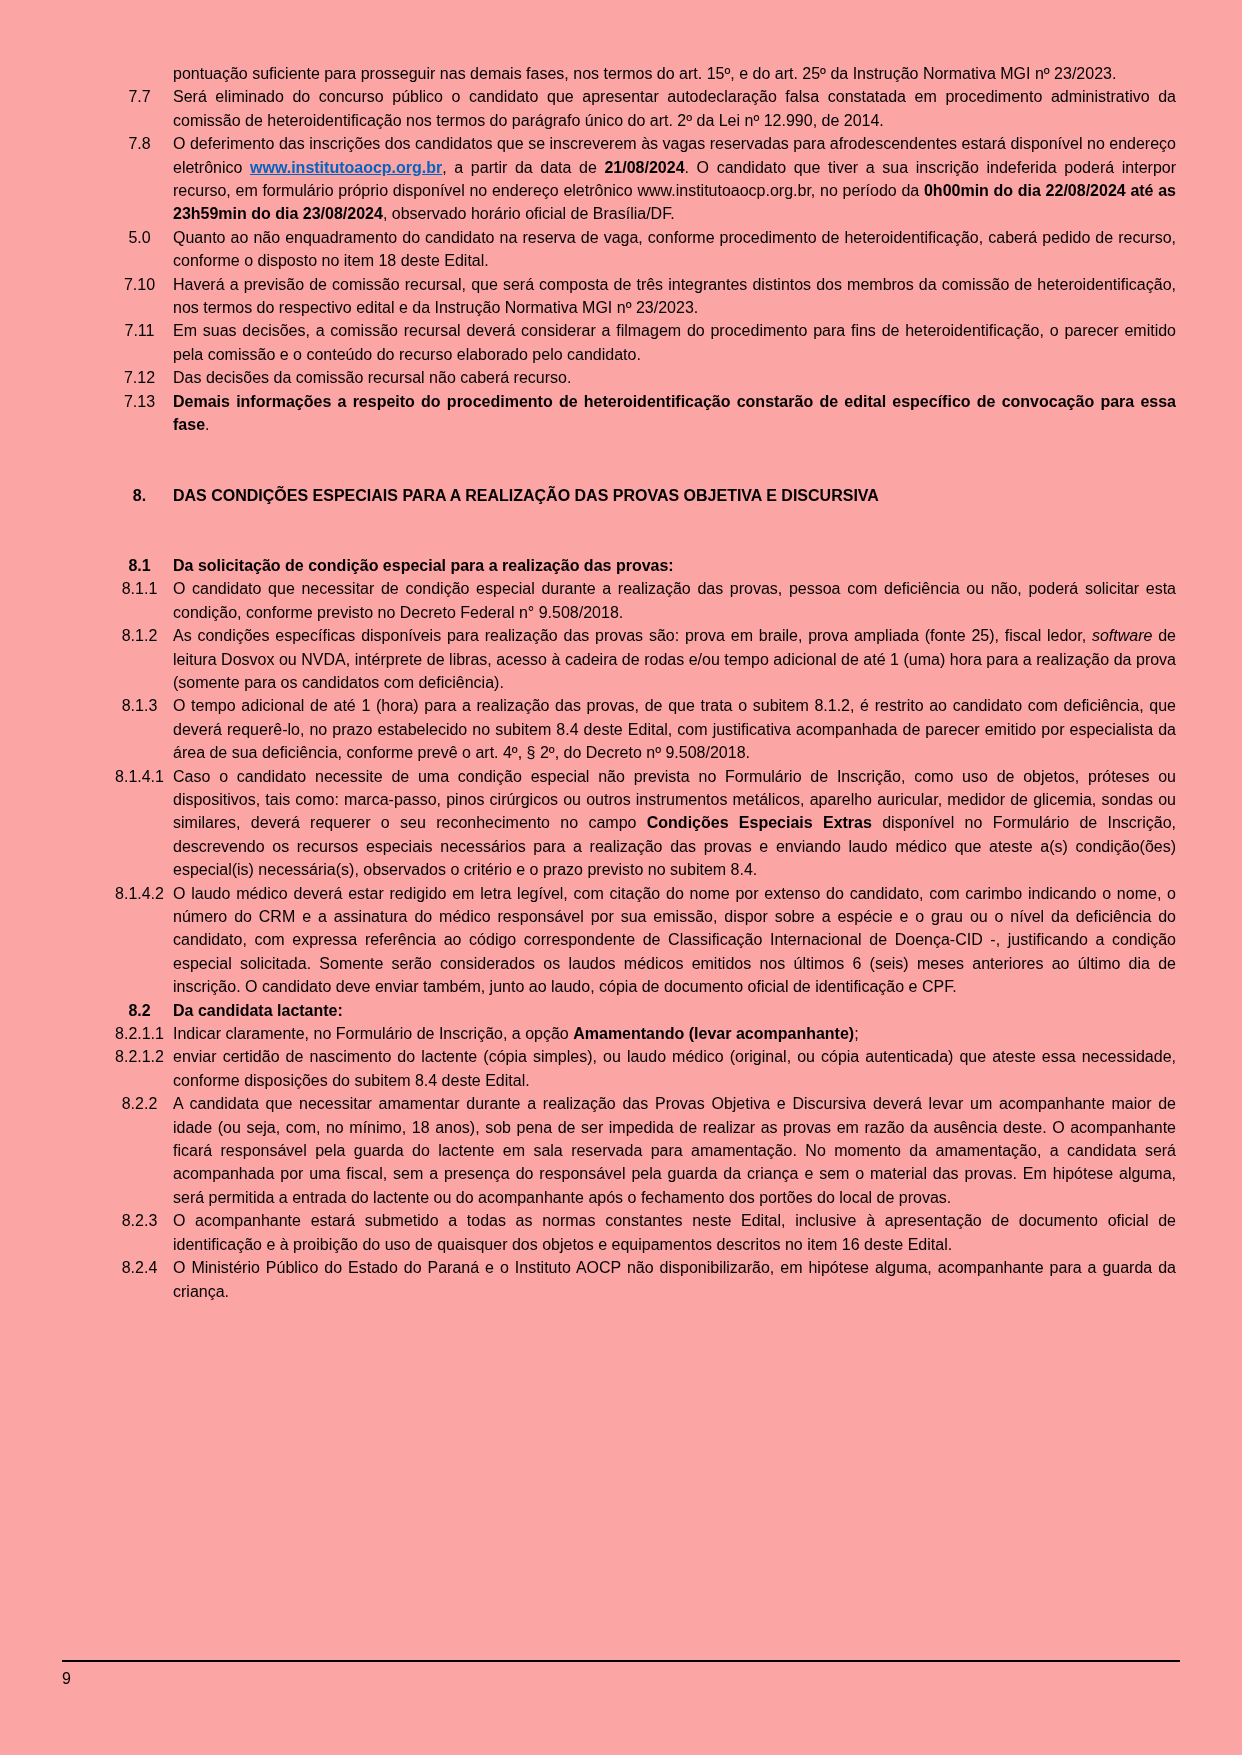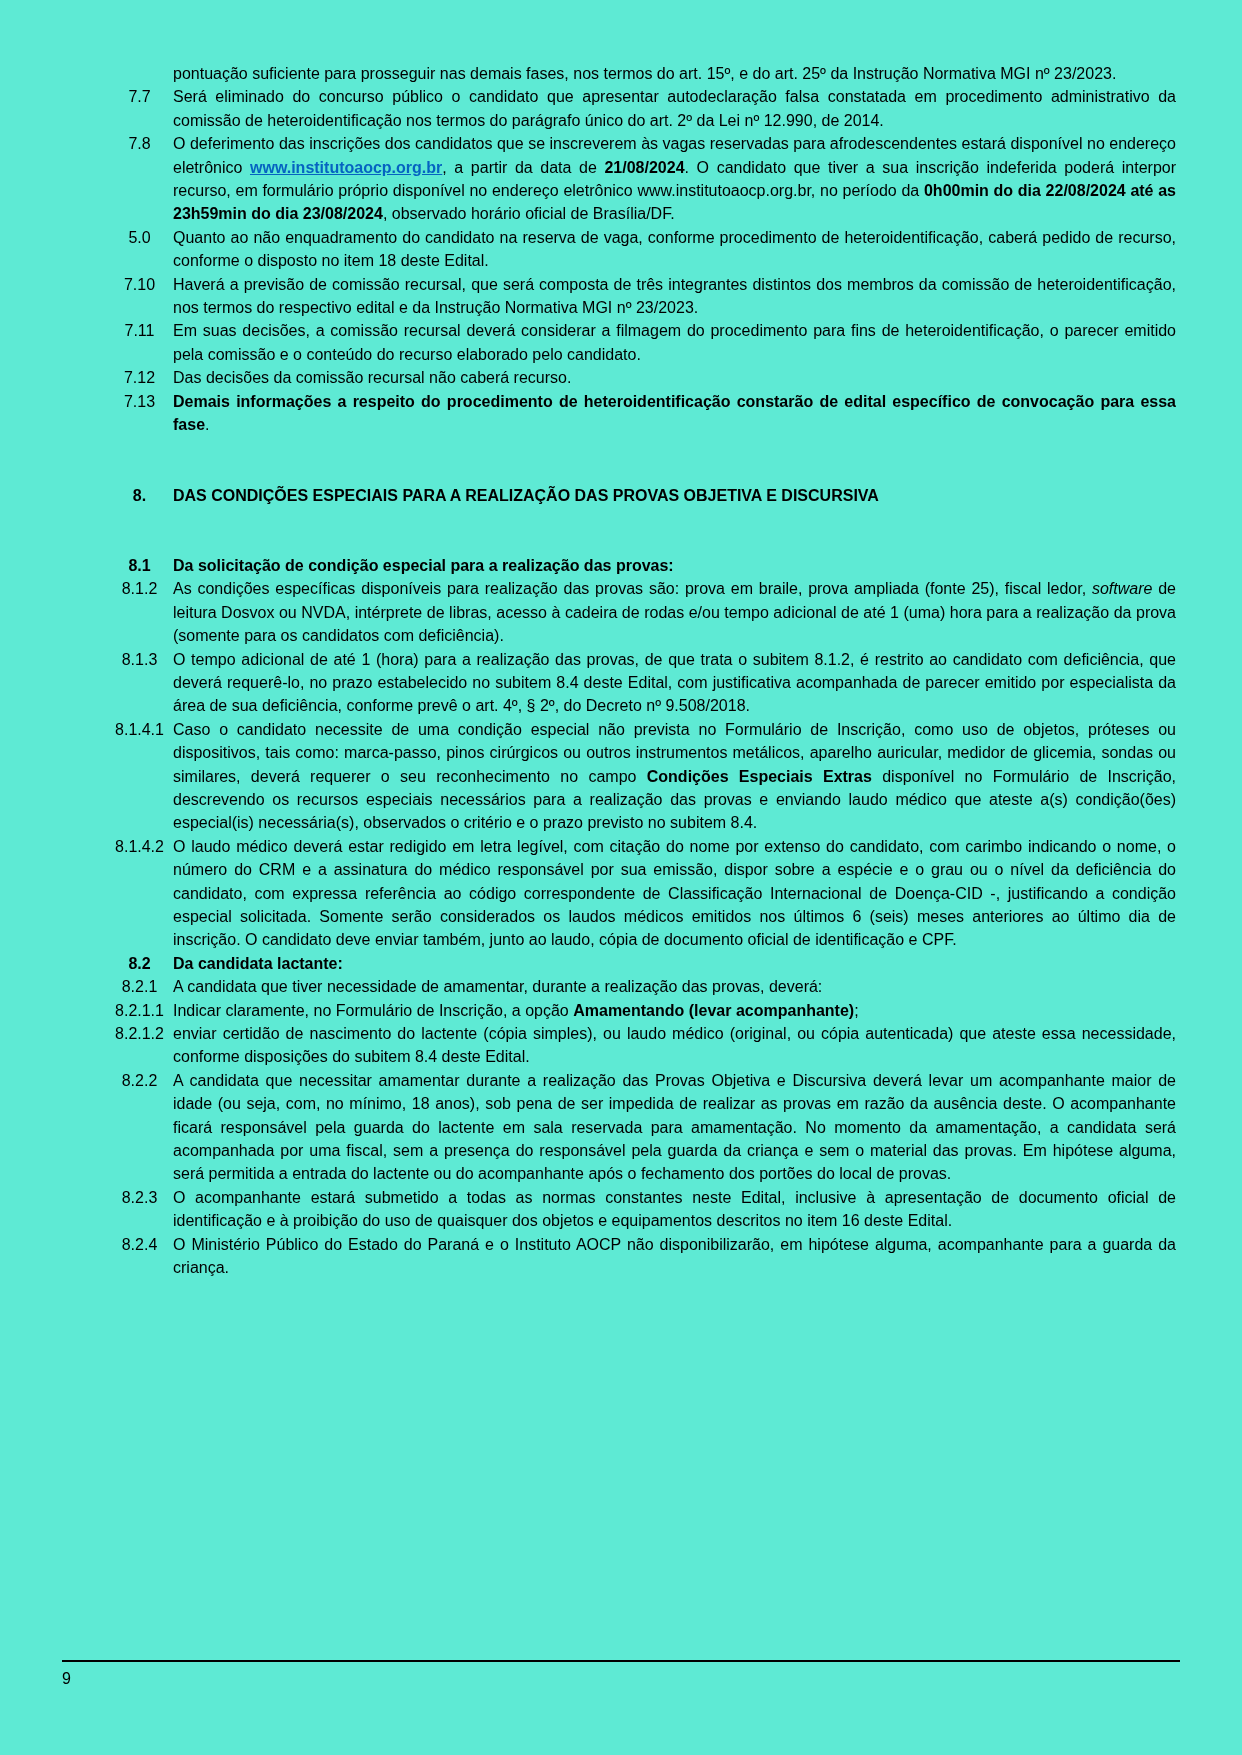--- a/index.html
+++ b/index.html
@@ -1,19 +1,19 @@
 <!DOCTYPE html>
 <html><head>
 <meta charset="utf-8">
 <style>
   html,body { margin:0; padding:0; background:#ffffff; }
   .page {
     position:relative;
     width:1242px; height:1755px;
-    background:#5eead4;
+    background:#fca5a5;
     color:#000000;
     font-family:"Liberation Sans", sans-serif;
     font-size:16px;
     line-height:23.4px;
     overflow:hidden;
   }
   .content {
     position:absolute;
     left:66px; top:62px;
     width:1110px;
@@ -86,42 +86,42 @@
       </div>
       <div class="para heading">
         <span class="num">8.</span>
         <span class="text"><span class="b">DAS CONDIÇÕES ESPECIAIS PARA A REALIZAÇÃO DAS PROVAS OBJETIVA E DISCURSIVA</span></span>
       </div>
       <div class="para subheading">
         <span class="num">8.1</span>
         <span class="text"><span class="b">Da solicitação de condição especial para a realização das provas:</span></span>
       </div>
       <div class="para">
+        <span class="num">8.1.1</span>
+        <span class="text"><span>O candidato que necessitar de condição especial durante a realização das provas, pessoa com deficiência ou não, poderá solicitar esta condição, conforme previsto no Decreto Federal n° 9.508/2018.</span></span>
+      </div>
+      <div class="para">
         <span class="num">8.1.2</span>
         <span class="text"><span>As condições específicas disponíveis para realização das provas são: prova em braile, prova ampliada (fonte 25), fiscal ledor, </span><span class="i">software</span><span> de leitura Dosvox ou NVDA, intérprete de libras, acesso à cadeira de rodas e/ou tempo adicional de até 1 (uma) hora para a realização da prova (somente para os candidatos com deficiência).</span></span>
       </div>
       <div class="para">
         <span class="num">8.1.3</span>
         <span class="text"><span>O tempo adicional de até 1 (hora) para a realização das provas, de que trata o subitem 8.1.2, é restrito ao candidato com deficiência, que deverá requerê-lo, no prazo estabelecido no subitem 8.4 deste Edital, com justificativa acompanhada de parecer emitido por especialista da área de sua deficiência, conforme prevê o art. 4º, § 2º, do Decreto nº 9.508/2018.</span></span>
       </div>
       <div class="para">
         <span class="num">8.1.4.1</span>
         <span class="text"><span>Caso o candidato  necessite de uma condição especial não prevista no Formulário de Inscrição, como uso de objetos, próteses ou dispositivos, tais como: marca-passo, pinos cirúrgicos ou outros instrumentos metálicos, aparelho auricular, medidor de glicemia, sondas ou similares,  deverá requerer o seu reconhecimento no campo </span><span class="b">Condições Especiais Extras</span><span> disponível no Formulário de Inscrição, descrevendo os recursos especiais necessários para a realização das provas e enviando laudo médico que ateste a(s) condição(ões) especial(is) necessária(s), observados o critério e o prazo previsto no subitem 8.4.</span></span>
       </div>
       <div class="para">
         <span class="num">8.1.4.2</span>
         <span class="text"><span>O laudo médico deverá estar redigido em letra legível, com citação do nome por extenso do candidato, com carimbo indicando o nome, o número do CRM e a assinatura do médico responsável por sua emissão, dispor sobre a espécie e o grau ou o nível da deficiência do candidato, com expressa referência ao código correspondente de Classificação Internacional de Doença-CID -, justificando a condição especial solicitada. Somente serão considerados os laudos médicos emitidos nos últimos 6 (seis) meses anteriores ao último dia de inscrição. O candidato  deve enviar também, junto ao laudo, cópia de documento oficial de identificação e CPF.</span></span>
       </div>
       <div class="para subheading">
         <span class="num">8.2</span>
         <span class="text"><span class="b">Da candidata lactante:</span></span>
-      </div>
-      <div class="para">
-        <span class="num">8.2.1</span>
-        <span class="text"><span>A candidata que tiver necessidade de amamentar, durante a realização das provas, deverá:</span></span>
       </div>
       <div class="para">
         <span class="num">8.2.1.1</span>
         <span class="text"><span>Indicar claramente, no Formulário de Inscrição, a opção </span><span class="b">Amamentando (levar acompanhante)</span><span>;</span></span>
       </div>
       <div class="para">
         <span class="num">8.2.1.2</span>
         <span class="text"><span>enviar certidão de nascimento do lactente (cópia simples), ou laudo médico (original, ou cópia autenticada) que ateste essa necessidade, conforme disposições do subitem 8.4 deste Edital.</span></span>
       </div>
       <div class="para">

